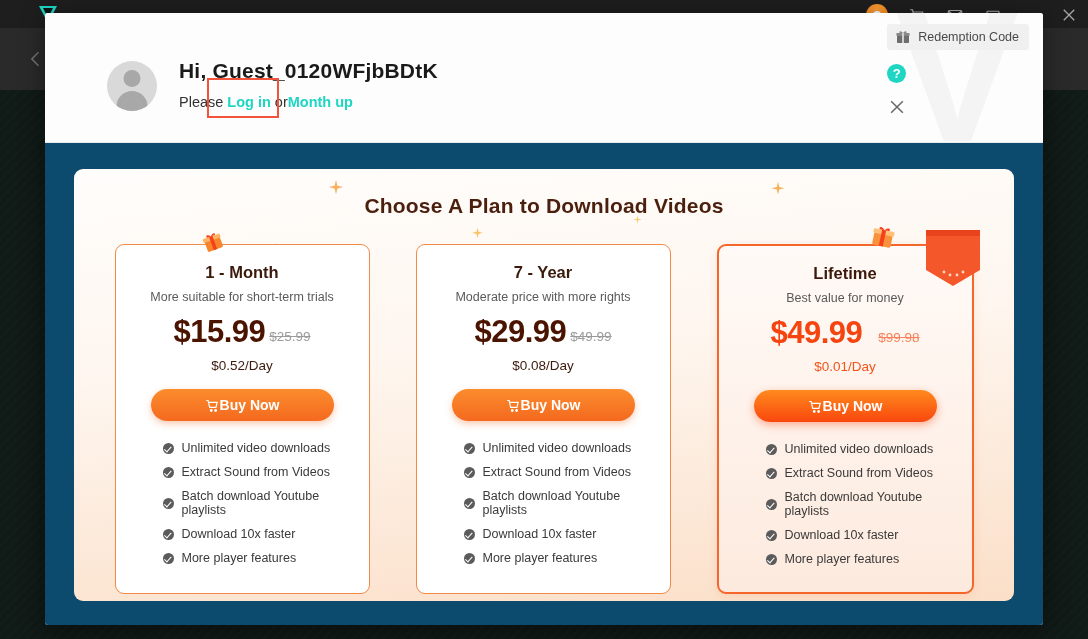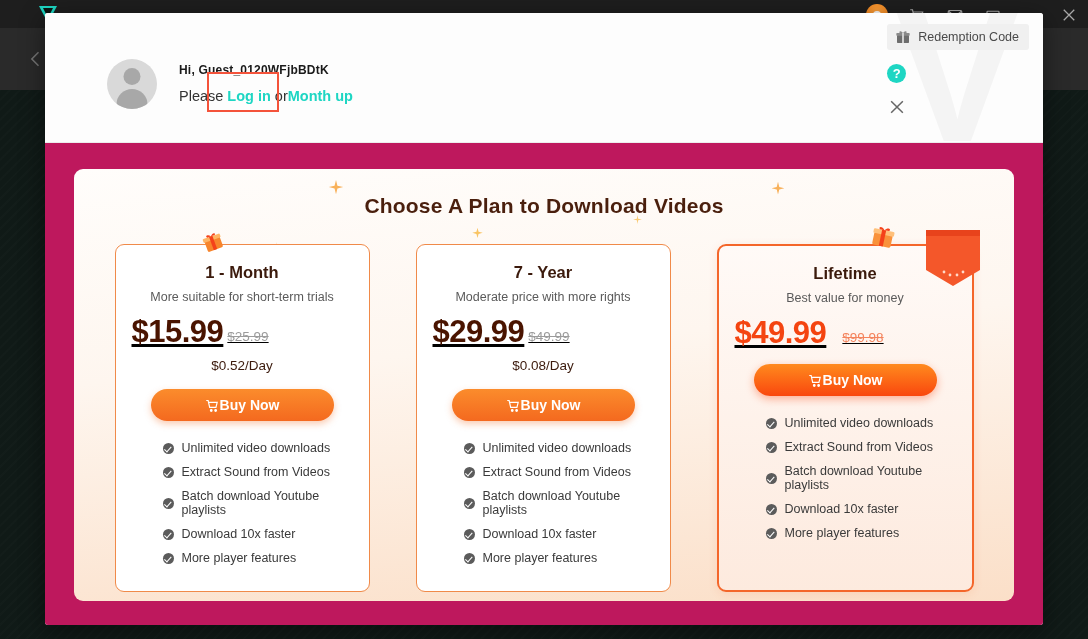--- a/index.html
+++ b/index.html
@@ -91,35 +91,35 @@
     content:""; position:absolute; left:50%; top:9px;
     width:17px; height:17px; border-radius:50%;
     background:#a8a8a8; transform:translateX(-50%);
   }
   .avatar::after {
     content:""; position:absolute; left:50%; top:30px;
     width:31px; height:26px; border-radius:16px 16px 0 0;
     background:#a8a8a8; transform:translateX(-50%);
   }
   .user-text .greet {
-    font-size:12px; font-weight:bold; color:#1a1a1a; letter-spacing:.2px;
+    font-size:21px; font-weight:bold; color:#1a1a1a; letter-spacing:.2px;
   }
   .user-text .sub {
     margin-top:9px; font-size:14.5px; color:#333;
     display:flex; align-items:center; gap:0;
   }
   .link { color:#1ed6c3; font-weight:bold; cursor:pointer; }
   .login-wrap { position:relative; padding:2px 4px; }
   .login-highlight {
     position:absolute; left:-16px; top:-14px; width:72px; height:40px;
     border:2px solid #f4533b; pointer-events:none;
   }
 
   
-  .modal-body { position:relative; height:482px; background:#be185d; padding:26px 29px 24px; }
+  .modal-body { position:relative; height:482px; background:#0c4a6e; padding:26px 29px 24px; }
   .panel {
     height:100%; border-radius:9px; position:relative; overflow:hidden;
     background:linear-gradient(175deg,#fffdfb 0%,#fef6ef 42%,#fbdfc8 100%);
   }
   .panel-title {
     text-align:center; padding-top:25px;
     font-size:21px; font-weight:bold; color:#4a1f0d; letter-spacing:.2px;
     position:relative; z-index:2;
   }
 
@@ -139,22 +139,22 @@
     background:linear-gradient(180deg,#fffaf7 0%,#fdeade 100%);
     box-shadow:0 2px 10px rgba(240,102,42,.12);
   }
   .card .plan-name {
     text-align:center; font-size:16.5px; font-weight:bold; color:#3b1a0c;
   }
   .card .plan-desc {
     text-align:center; font-size:12.5px; color:#5a5a5a; margin-top:8px;
   }
   .price-row {
-    display:flex; align-items:flex-end; justify-content:flex-start;
-    margin-top:12px; gap:4px;text-decoration:underline;
+    display:flex; align-items:flex-end; justify-content:center;
+    margin-top:12px; gap:4px;
   }
   .price { font-size:31px; font-weight:bold; color:#4a1400; letter-spacing:-.5px; line-height:1; }
   .old-price {
     font-size:13.5px; color:#9b9b9b; text-decoration:line-through;
     padding-bottom:3px;
   }
   .top-card .price { color:#f44410; }
   .top-card .old-price { color:#f4845d;margin-left:12px; }
   .per-day {
     text-align:center; font-size:13.5px; color:#3b1a0c; margin-top:11px;
@@ -408,20 +408,21 @@
             <circle cx="33" cy="47" r="1.4" fill="#ffd9c8"></circle>
             <circle cx="39" cy="44" r="1.4" fill="#ffd9c8"></circle>
           </svg>
 
           <div class="plan-name">Lifetime</div>
           <div class="plan-desc">Best value for money</div>
           <div class="price-row">
             <span class="price">$49.99</span>
             <span class="old-price">$99.98</span>
           </div>
+          <div class="per-day">$0.01/Day</div>
           <button class="buy-btn">
             <svg width="15" height="15" viewBox="0 0 24 24" fill="none" stroke="#fff" stroke-width="1.9">
               <path d="M2 4h3l2.5 11h10l2-8H6"></path>
                 <circle cx="10" cy="20" r="1.3" fill="#fff"></circle>
                 <circle cx="17" cy="20" r="1.3" fill="#fff"></circle>
             </svg>
             <span class="blabel">Buy Now</span>
           </button>
           <ul class="features">
             <li>

